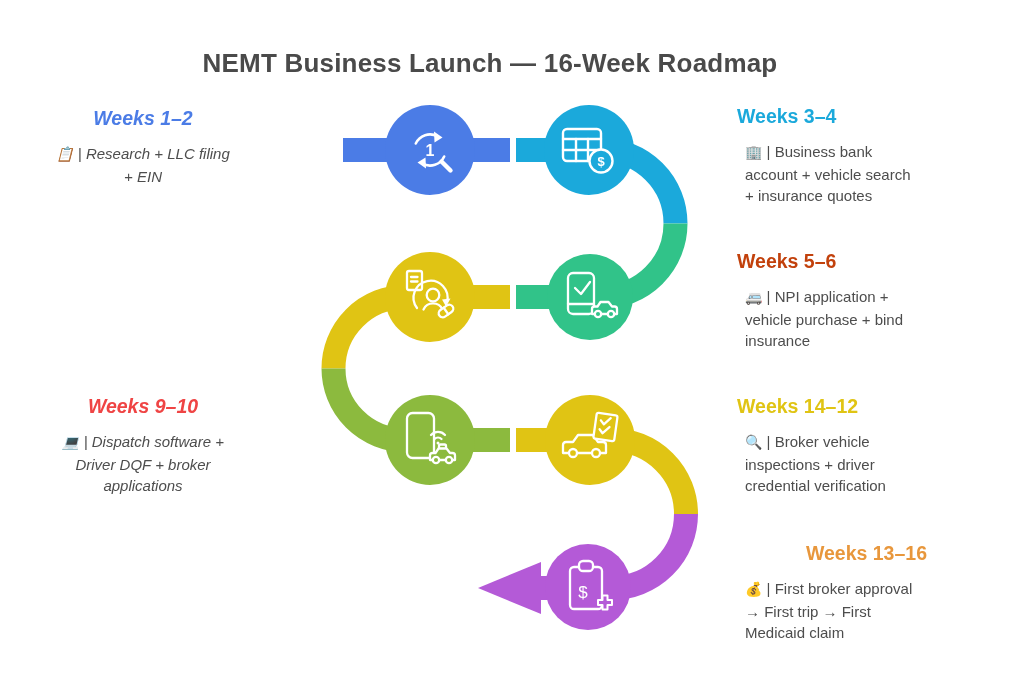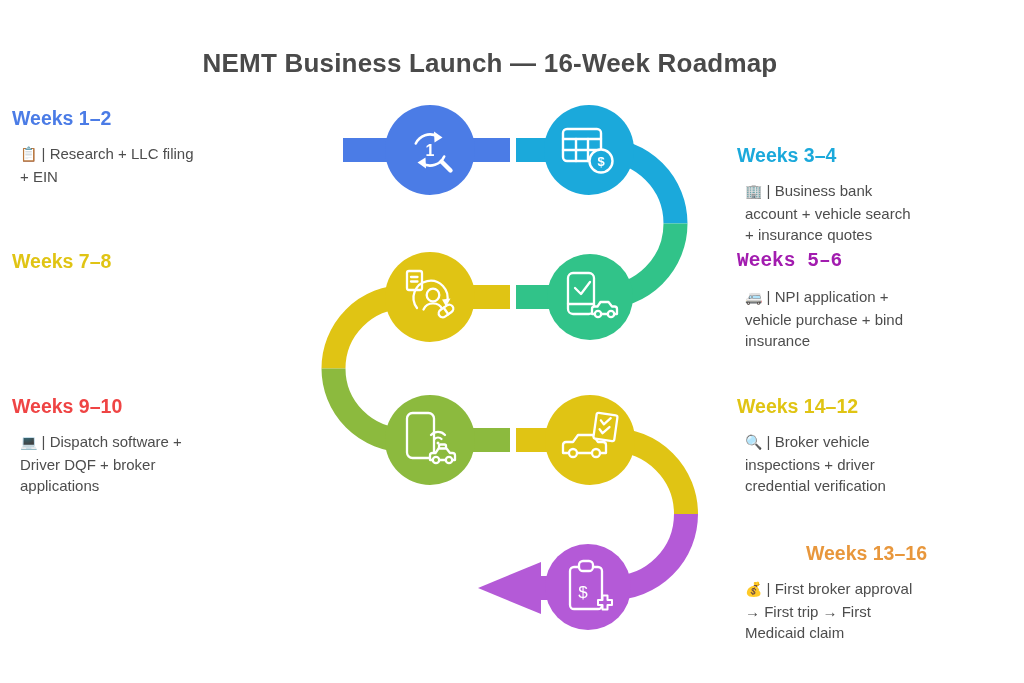--- a/index.html
+++ b/index.html
@@ -11,21 +11,21 @@
     font-family: "Liberation Sans", sans-serif;
   }
   .title {
     position: absolute; top: 48px; left: 0; width: 100%;
     text-align: center;
     font-size: 26px; font-weight: 700; color: #4a4a4a;
     letter-spacing: 0.2px;
   }
   svg.roadmap { position: absolute; top: 0; left: 0; }
   .block { position: absolute; }
-  .block.left  { text-align: left; right: 768px; width: 200px; }
+  .block.left  { text-align: center; right: 737px; width: 200px; font-style: italic; }
   .block.right { text-align: left;  left: 737px;  width: 190px; }
   .block h2 {
     margin: 0 0 14px 0;
     font-size: 19.5px; line-height: 22px; font-weight: 700;
   }
   .block p {
     margin: 8px;
     font-size: 15px; line-height: 21.5px; color: #4d4d4d;
   }
   .emoji { font-size: 14px; }
@@ -136,37 +136,36 @@
 
   <div class="block left" style="top:107px">
     <h2 style="color: rgb(75, 124, 230);">Weeks 1–2</h2>
     <p>
       <span class="emoji">📋</span>
       <span>| Research + LLC filing + EIN</span>
     </p>
   </div>
 
   <div class="block right" style="top:105px">
-    <h2 style="color: rgb(27, 169, 219); margin-top: 39px;">Weeks 3–4</h2>
+    <h2 style="color: rgb(27, 169, 219);">Weeks 3–4</h2>
     <p>
       <span class="emoji">🏢</span>
       <span>| Business bank account + vehicle search + insurance quotes</span>
     </p>
   </div>
 
   <div class="block right" style="top:250px">
-    <h2 style="color: #a21caf; font-family: Liberation Mono, monospace;">Weeks 5–6</h2>
+    <h2 style="color: #c2410c;">Weeks 5–6</h2>
     <p>
       <span class="emoji">🚐</span>
       <span>| NPI application + vehicle purchase + bind insurance</span>
     </p>
   </div>
 
   <div class="block left" style="top:250px">
-    <h2 style="color: rgb(224, 196, 20);">Weeks 7–8</h2>
   </div>
 
   <div class="block left" style="top:395px">
     <h2 style="color: #ef4444;">Weeks 9–10</h2>
     <p>
       <span class="emoji">💻</span>
       <span>| Dispatch software + Driver DQF + broker applications</span>
     </p>
   </div>
 

